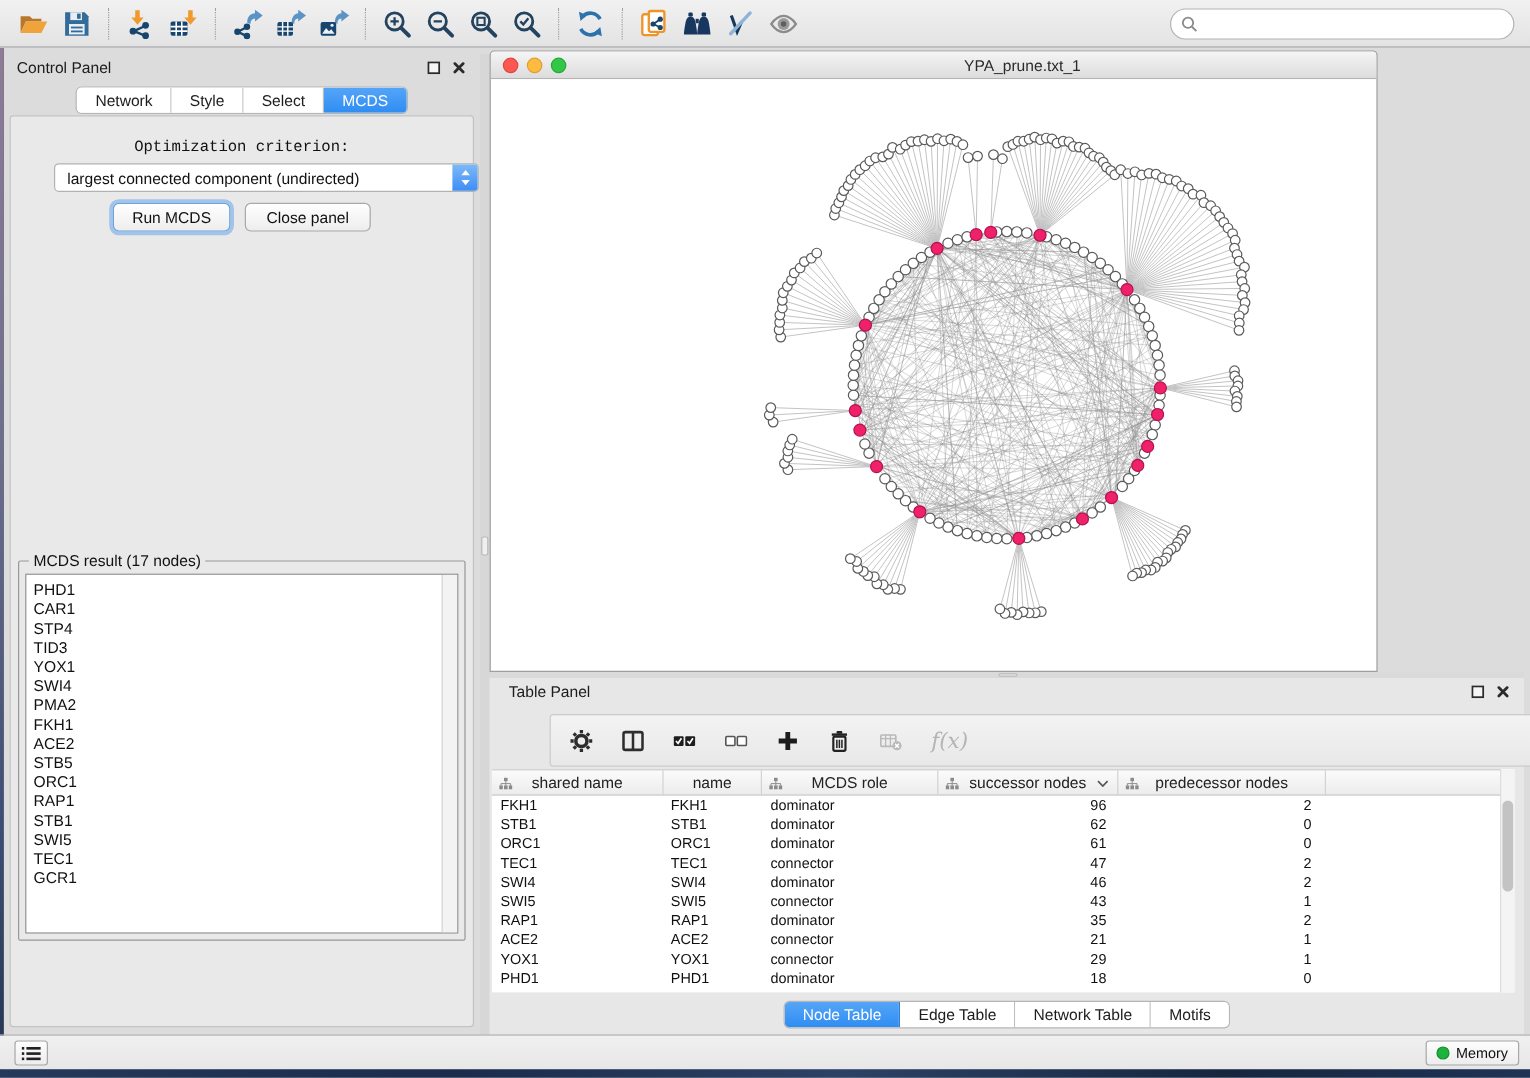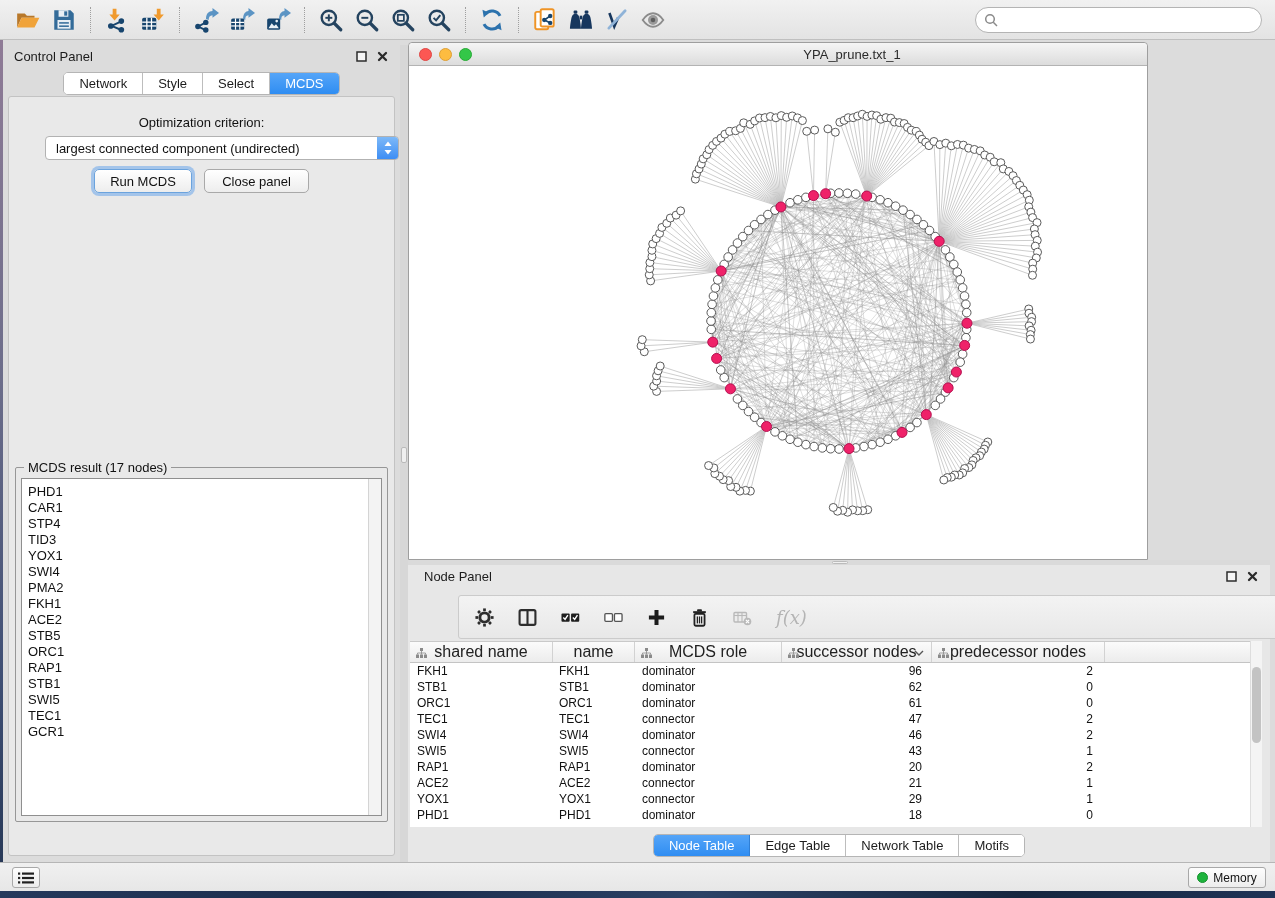--- a/index.html
+++ b/index.html
@@ -35,33 +35,33 @@
 
   #cp-tabs { position:absolute; top:27px; left:0; right:0; display:flex; justify-content:center; }
   .seg { display:flex; border:1px solid #b5b5b5; border-radius:5px; overflow:hidden; background:#fff; height:23px; }
   .seg .tab { font-size:13px; color:#1c1c1c; padding:3px 15px; border-right:1px solid #bdbdbd;
     background:#fff; line-height:16px; white-space:nowrap; }
   .seg .tab:last-child { border-right:none; }
   .seg .tab.active { background:linear-gradient(#55a5f8,#2f8df2); color:#fff; border-right-color:#2f7fd6; }
 
   #cp-content { position:absolute; left:5px; top:51px; width:387px; height:760px;
     background:#e9e9e9; border:1px solid #c3c3c3; border-radius:3px; }
-  #opt-label { position:absolute; top:18px; left:0; right:0; text-align:center; font-size:13px; color:#111; }
+  #opt-label { position:absolute; top:18px; left:0; right:0; text-align:center; font-size:13px; color:#111;font-family:Liberation Mono, monospace; }
   #opt-select { position:absolute; left:36px; top:39px; width:354px; height:24px; background:#fff;
     border:1px solid #b2b2b2; border-radius:4px; display:flex; align-items:center; }
   #opt-select .val { font-size:13px; color:#111; padding-left:10px; flex:1; white-space:nowrap; overflow:hidden; }
   #opt-select .cap { width:21px; height:22px; border-radius:0 3px 3px 0;
     background:linear-gradient(#7db9f8,#3e8ef4); display:flex; align-items:center; justify-content:center; }
   .btn { position:absolute; height:24px; background:linear-gradient(#ffffff,#ededed);
     border:1px solid #a9a9a9; border-radius:5px; font-size:13px; color:#111;
     display:flex; align-items:center; justify-content:center; }
   #run-btn { left:85px; top:72px; width:98px; border-color:#6ba3dd; box-shadow:0 0 0 3px rgba(105,165,235,.55); }
   #closep-btn { left:195px; top:72px; width:105px; }
 
-  #mcds-group { position:absolute; left:6px; top:370px; width:373px; height:355px;
+  #mcds-group { position:absolute; left:6px; top:370px; width:373px; height:317px;
     border:1px solid #979797; border-radius:2px; }
   #mcds-legend { position:absolute; left:8px; top:-8px; background:#e9e9e9; padding:0 4px;
     font-size:13px; color:#111; }
   #mcds-listbox { position:absolute; left:5px; top:10px; right:5px; bottom:5px; background:#fff;
     border:1px solid #8f8f8f; overflow:hidden; }
   #mcds-scroll { position:absolute; right:0; top:0; bottom:0; width:13px; background:#f3f3f3; border-left:1px solid #d4d4d4; }
   #mcds-list { position:absolute; left:0; top:0; right:14px; bottom:0; padding:5px 0 0 6px; }
   #mcds-list .li { font-size:13px; line-height:16px; color:#111; }
 
   
@@ -90,21 +90,21 @@
   #tp-toolbar { position:absolute; left:10px; top:30px; width:842px; height:44px;
     background:linear-gradient(#f3f3f3,#e8e8e8); border:1px solid #cbcbcb; border-radius:3px;
     display:flex; align-items:center; gap:24px; padding-left:16px;margin-left:40px; }
   .tpbtn { display:flex; align-items:center; gap:3px; }
   .tpbtn svg { width:19px; height:19px; }
   #fx-btn { font-family:"DejaVu Serif", serif; font-style:italic; font-size:18px; color:#b4b4b4; }
 
   #tp-table { position:absolute; left:2px; top:76px; width:852px; height:186px; background:#fff; }
   #tp-header { position:absolute; left:0; top:0; height:22px; width:840px; display:flex;
     background:linear-gradient(#fbfbfb,#ececec); border-top:1px solid #c9c9c9; border-bottom:1px solid #c4c4c4; }
-  .th { position:relative; font-size:16px; color:#222; display:flex; align-items:center;
+  .th { position:relative; font-size:13px; color:#222; display:flex; align-items:center;
     justify-content:center; border-right:1px solid #d2d2d2; }
   .th .tree-ico { position:absolute; left:6px; top:6px; width:11px; height:10px; }
   .th .sort-ico { position:absolute; right:7px; top:8px; width:10px; height:6px; }
   .c0{width:143px}.c1{width:82px}.c2{width:147px}.c3{width:150px}.c4{width:173px}
   .c5{width:145px;border-right:none}
   #tp-body { position:absolute; left:0; top:22px; width:840px; height:164px; overflow:hidden; }
   .tr { display:flex; height:16px; }
   .td { font-size:12px; color:#111; line-height:16px; white-space:nowrap; }
   .td.c0{padding-left:7px}.td.c1{padding-left:6px}.td.c2{padding-left:7px}
   .td.c3{text-align:right;padding-right:10px}.td.c4{text-align:right;padding-right:12px}
@@ -1188,21 +1188,21 @@
           <circle cx="321.4498436919775" cy="322.8296658218502" r="5"></circle>
           <circle cx="307.59299123673145" cy="292.42357820451036" r="5"></circle>
           <circle cx="303.7554430032344" cy="276.1260935501668" r="5"></circle>
           <circle cx="312.1753787580876" cy="204.98641555337298" r="5"></circle>
         </g>
       </svg>
   </div>
 
   <div id="table-panel">
     <div class="panel-titlebar" style="padding-left:5px;">
-      <span class="panel-title">Node Panel</span>
+      <span class="panel-title">Table Panel</span>
       <span class="win-btns">
         <svg viewBox="0 0 11 11">
           <rect x="1" y="1" width="9" height="9" fill="#f5f5f5" stroke="#2b2b2b" stroke-width="1.5"></rect>
         </svg>
         <svg viewBox="0 0 11 11">
           <path d="M2 2L9 9M9 2L2 9" stroke="#2b2b2b" stroke-width="2.3" stroke-linecap="round"></path>
         </svg>
       </span>
     </div>
 
@@ -1382,21 +1382,21 @@
             <div class="td c1">SWI5</div>
             <div class="td c2">connector</div>
             <div class="td c3">43</div>
             <div class="td c4">1</div>
             <div class="td c5"></div>
           </div>
           <div class="tr">
             <div class="td c0">RAP1</div>
             <div class="td c1">RAP1</div>
             <div class="td c2">dominator</div>
-            <div class="td c3">20</div>
+            <div class="td c3">35</div>
             <div class="td c4">2</div>
             <div class="td c5"></div>
           </div>
           <div class="tr">
             <div class="td c0">ACE2</div>
             <div class="td c1">ACE2</div>
             <div class="td c2">connector</div>
             <div class="td c3">21</div>
             <div class="td c4">1</div>
             <div class="td c5"></div>

